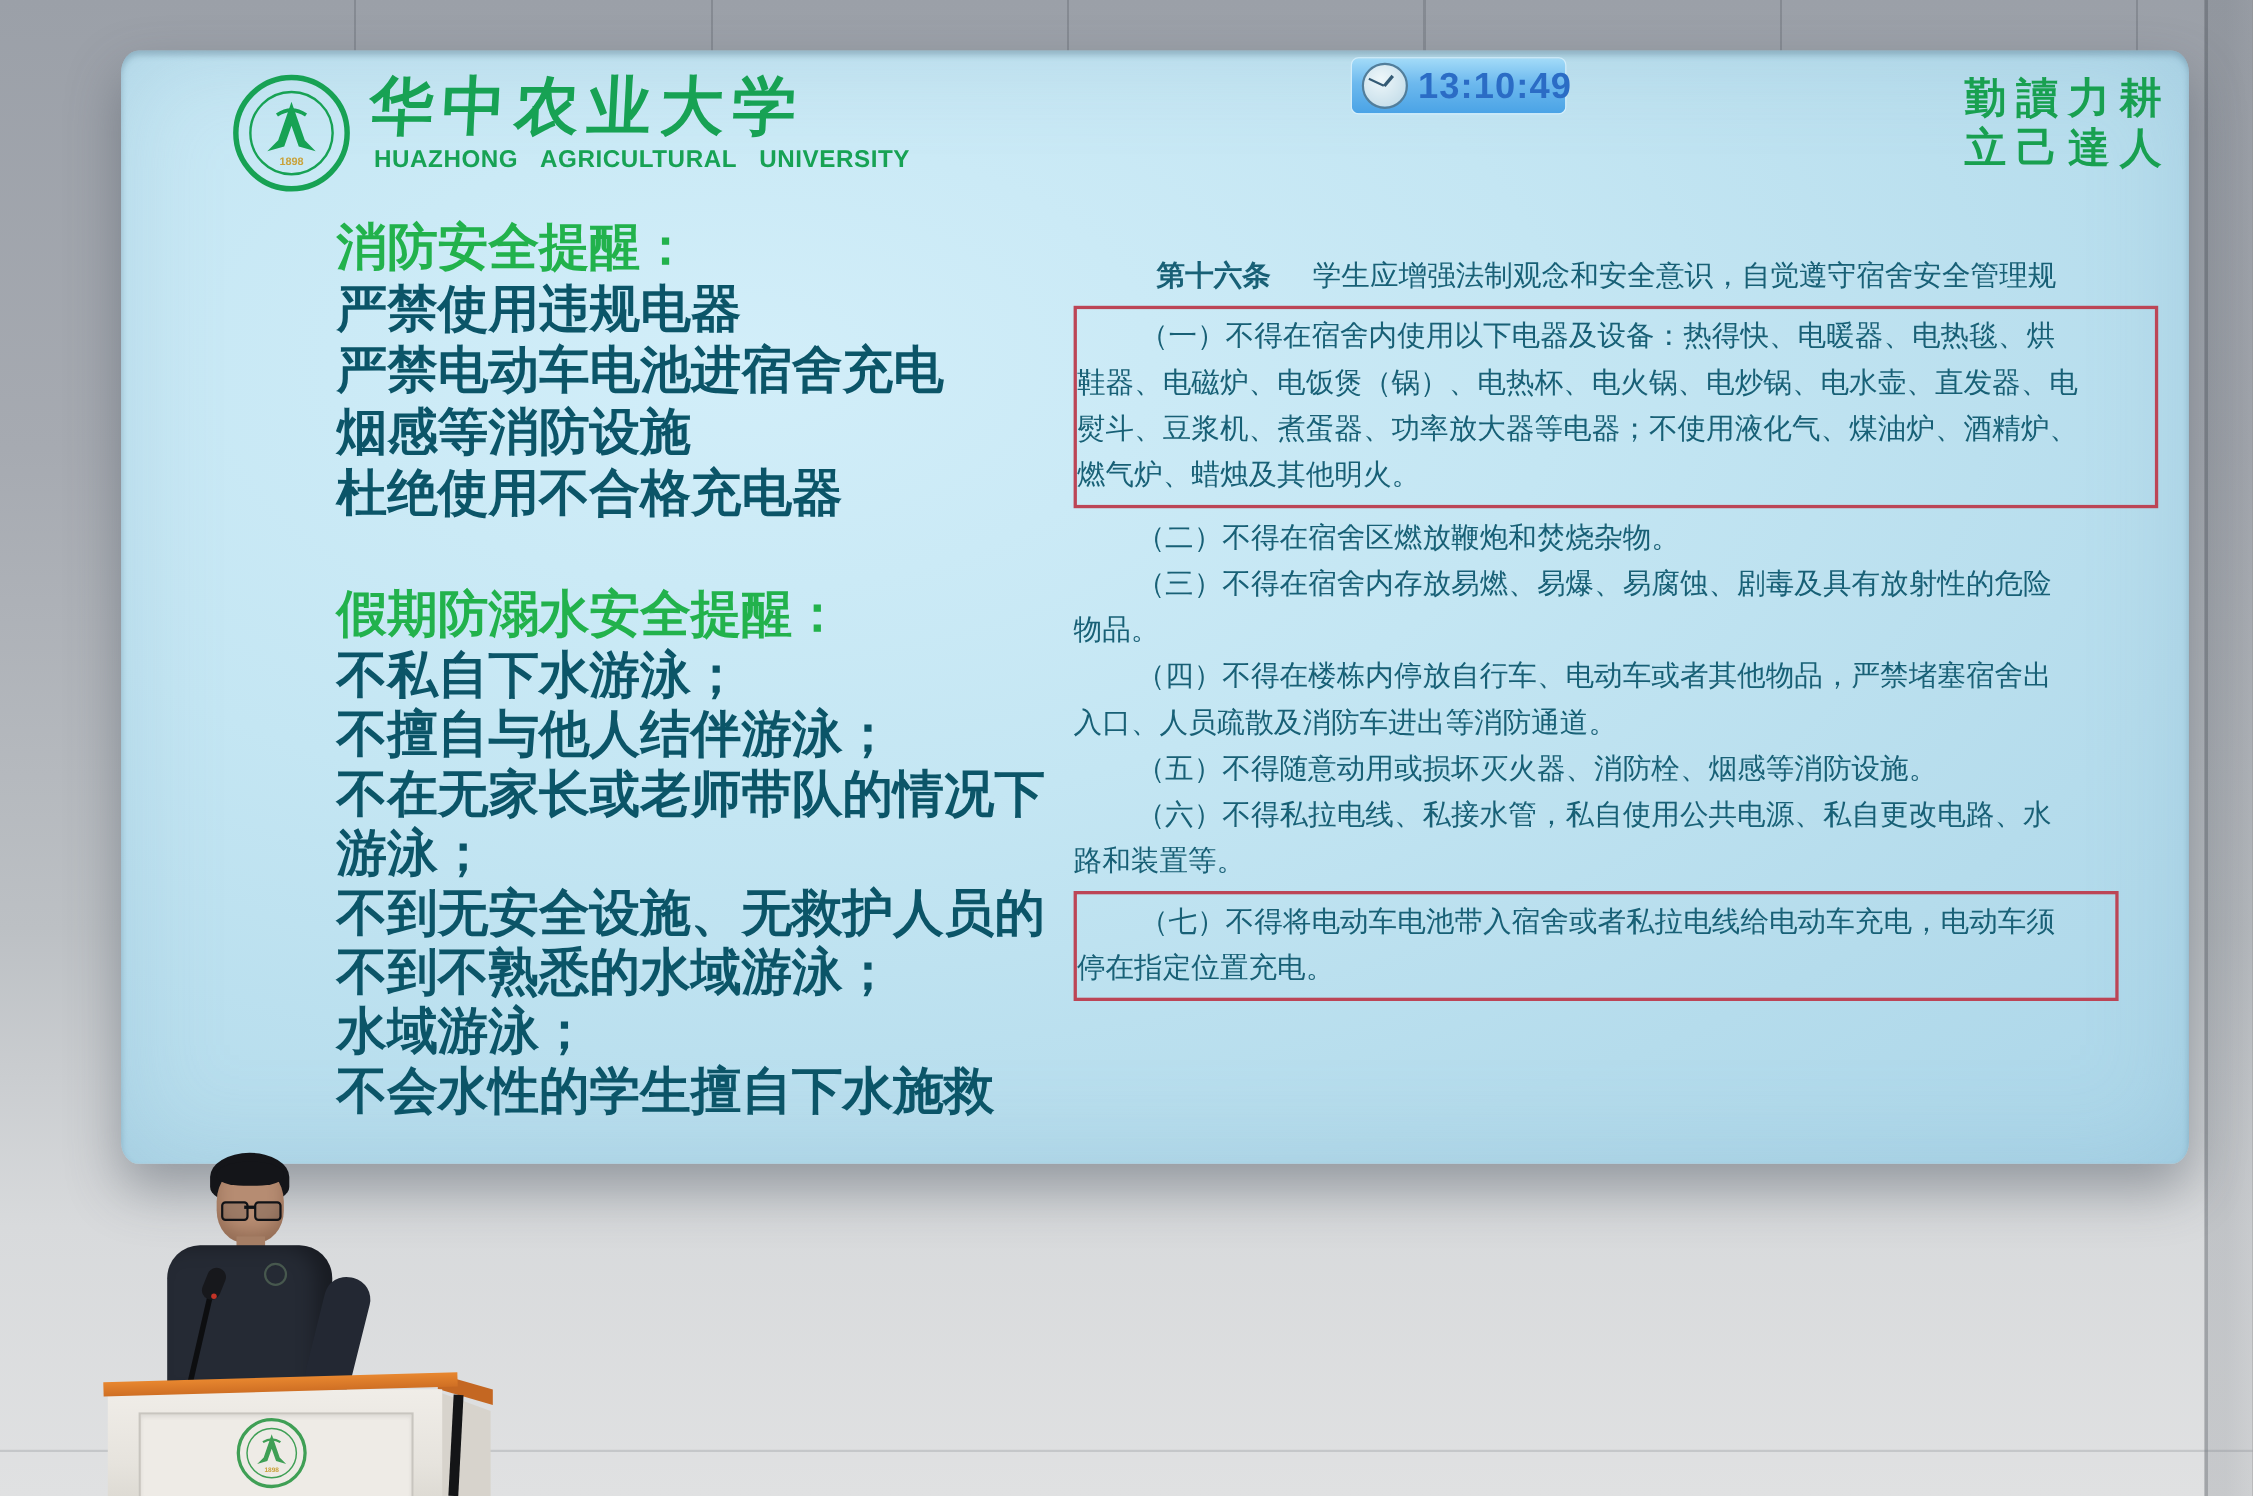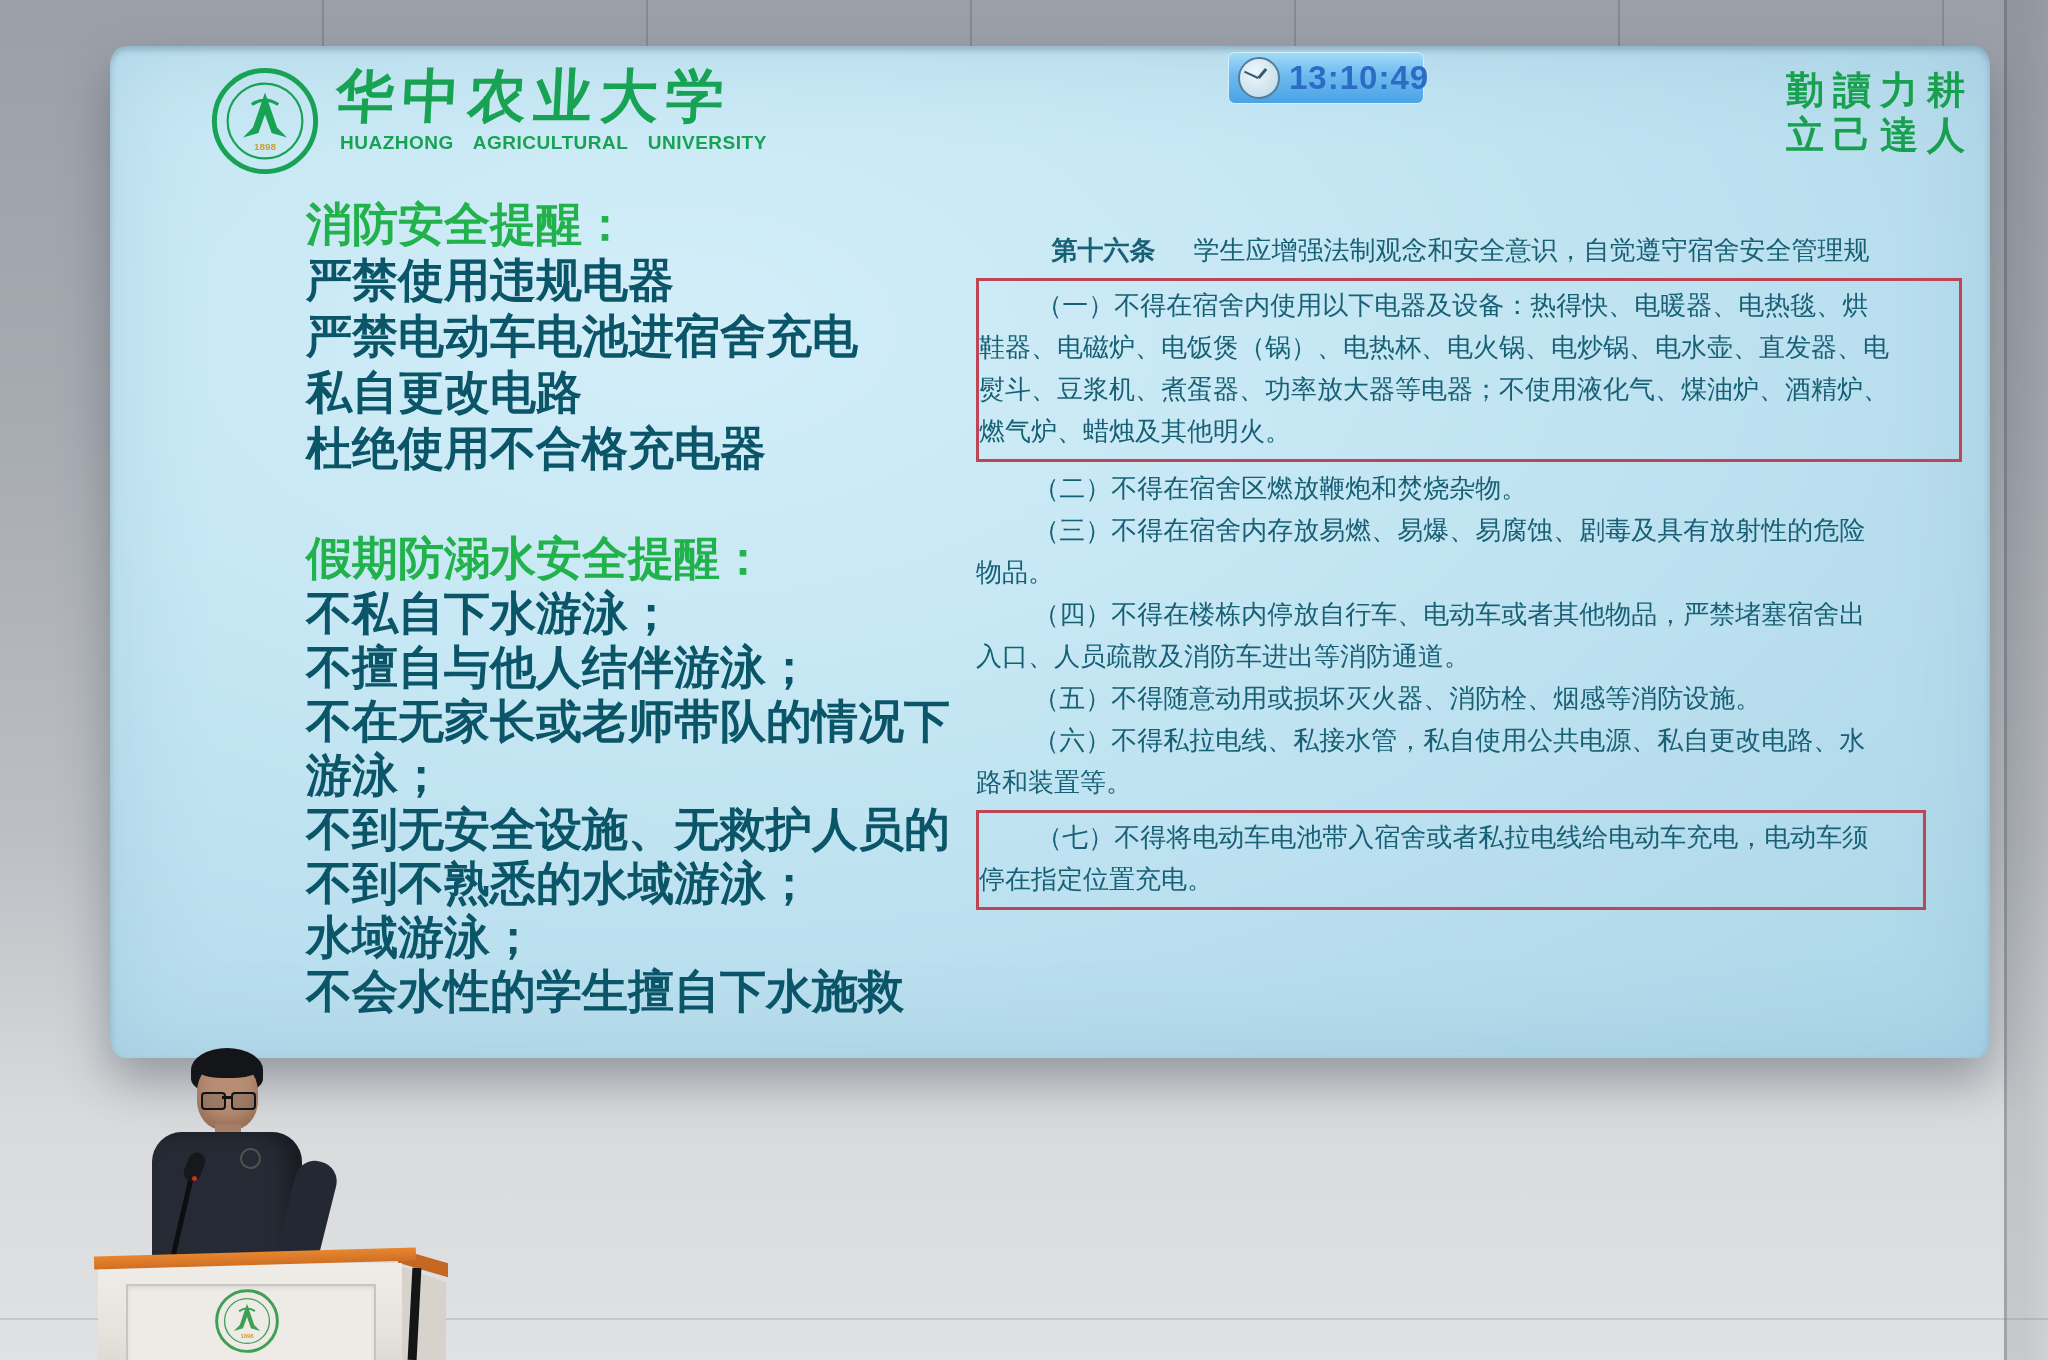--- a/index.html
+++ b/index.html
@@ -18,21 +18,21 @@
   
   .screen{position:absolute;left:110px;top:46px;width:1880px;height:1012px;
         border-radius:16px/20px;
         background:radial-gradient(ellipse at 30% 28%,#d2eef9 0%,#c4e6f3 40%,#b5dcec 75%,#abd6e9 100%);
         box-shadow:0 22px 48px rgba(70,80,92,.45), inset 0 0 90px rgba(125,170,195,.30), inset 0 4px 6px rgba(60,90,110,.35);}
 
   
   .seal{position:absolute;left:100px;top:20px;width:110px;height:110px;color:#17a254;}
   .name-zh{position:absolute;left:226px;top:12px;font-size:58px;font-weight:bold;
         font-family:"Liberation Serif",serif;color:#17a254;letter-spacing:8px;transform:skewX(-3deg);}
-  .name-en{position:absolute;left:230px;top:86px;font-size:19px;font-weight:bold;
+  .name-en{position:absolute;left:230px;top:86px;font-size:22px;font-weight:bold;
         color:#17a254;letter-spacing:.5px;word-spacing:14px;}
 
   
   .clock{position:absolute;left:1118px;top:6px;width:196px;height:52px;border-radius:7px;
         background:linear-gradient(180deg,#a3dbf8 0%,#6db9ee 45%,#4aa3e6 100%);
         border:1.5px solid #d4eefb;display:flex;align-items:center;gap:9px;padding:10px 9px;box-sizing:border-box;}
   .clock-face{width:38px;height:38px;border-radius:50%;flex:0 0 auto;
         background:radial-gradient(circle at 40% 35%,#eef7fa,#bcd8e6);border:2px solid #527e9b;position:relative;}
   .clock-face:before{content:"";position:absolute;left:17px;top:7px;width:2.5px;height:12px;background:#335a74;transform-origin:bottom;transform:rotate(40deg);}
   .clock-face:after{content:"";position:absolute;left:17px;top:4px;width:2px;height:15px;background:#335a74;transform-origin:bottom;transform:rotate(-65deg);}
@@ -128,21 +128,21 @@
 
     <div class="motto">
       <div>勤讀力耕</div>
       <div>立己達人</div>
     </div>
 
     <div class="lcol">
       <div class="lhead">消防安全提醒：</div>
       <div class="lline">严禁使用违规电器</div>
       <div class="lline">严禁电动车电池进宿舍充电</div>
-      <div class="lline">私自更改电路</div>
+      <div class="lline">烟感等消防设施</div>
       <div class="lline">杜绝使用不合格充电器</div>
     </div>
 
     <div class="lcol2">
       <div class="lhead">假期防溺水安全提醒：</div>
       <div class="lline">不私自下水游泳；</div>
       <div class="lline">不擅自与他人结伴游泳；</div>
       <div class="lline">不在无家长或老师带队的情况下</div>
       <div class="lline">游泳；</div>
       <div class="lline">不到无安全设施、无救护人员的</div>

